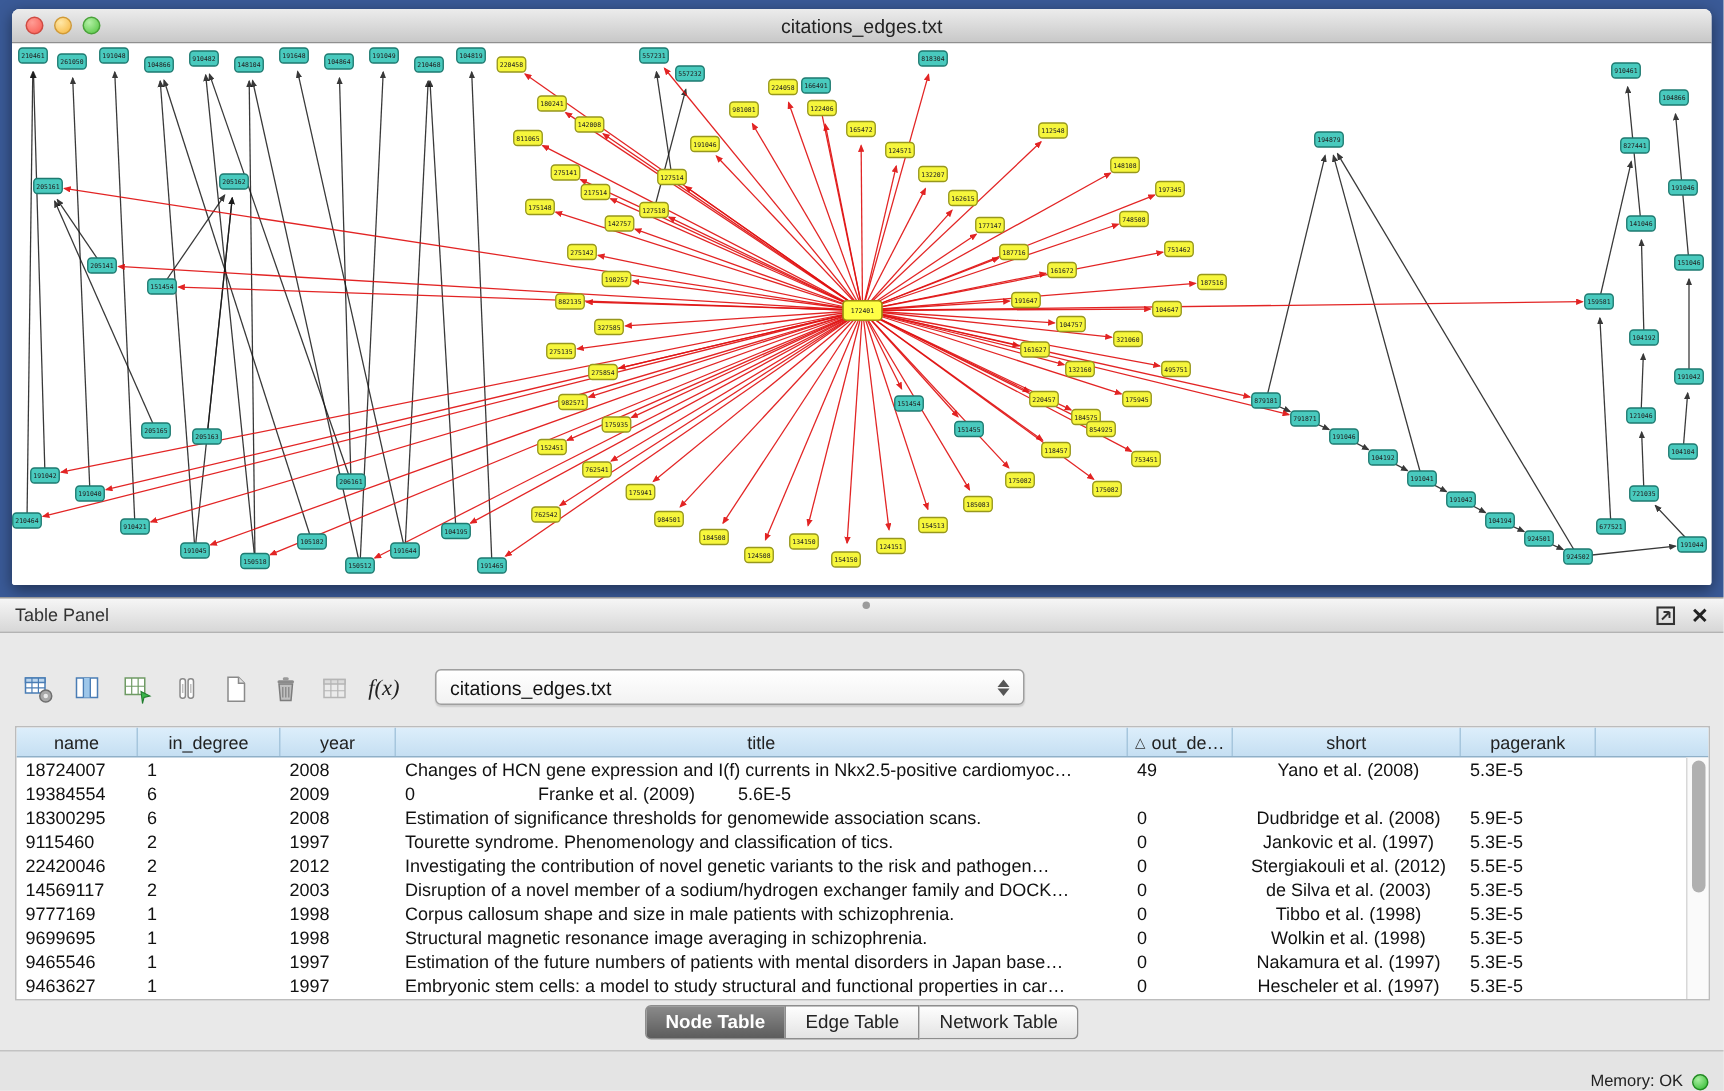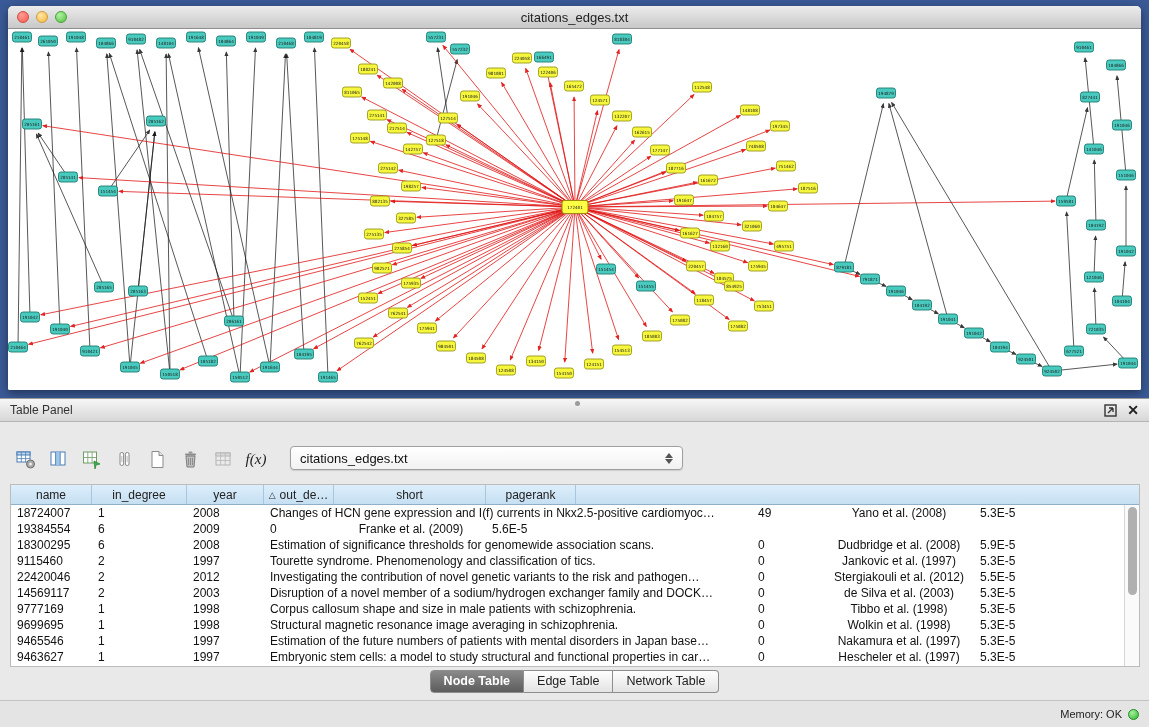--- a/index.html
+++ b/index.html
@@ -64,21 +64,21 @@
   
   .tabs-row{position:absolute;left:0;right:0;bottom:7px;display:flex;justify-content:center;}
   .seg{display:flex;}
   .seg-btn{height:21px;line-height:21px;padding:0 13px;font-size:12.5px;color:#222;
     background:linear-gradient(#fefefe,#e3e3e3);border:1px solid #8d8d8d;border-left-width:0;}
   .seg-btn:first-child{border-left-width:1px;border-radius:4px 0 0 4px;font-weight:bold;}
   .seg-btn:last-child{border-radius:0 4px 4px 0;}
   .seg-btn.active{background:linear-gradient(#8a8a8a,#5c5c5c);color:#fff;}
   
   .status-bar{position:absolute;left:0;bottom:0;width:100%;height:27px;background:#e4e4e4;
-    border-top:1px solid #c2c2c2;box-sizing:border-box;display:flex;align-items:center;justify-content:flex-end;
+    border-top:1px solid #c2c2c2;box-sizing:border-box;display:flex;align-items:flex-end;justify-content:flex-end;
     padding-right:10px;gap:6px;}
   .mem-label{font-size:11px;color:#222;}
   .mem-dot{width:11px;height:11px;border-radius:50%;border:1px solid #1f8a1f;
     background:radial-gradient(circle at 35% 30%,#a8f0a0,#2db82d);box-sizing:border-box;}
 </style>
 </head>
 <body>
 
 <div class="desktop">
   <div class="net-window">
@@ -804,20 +804,23 @@
     <div class="thead">
         <div class="thcell c0">
           <span>name</span>
         </div>
         <div class="thcell c1">
           <span>in_degree</span>
         </div>
         <div class="thcell c2">
           <span>year</span>
         </div>
+        <div class="thcell c3">
+          <span>title</span>
+        </div>
         <div class="thcell c4">
           <span class="sort-tri">△</span>
           <span>out_de…</span>
         </div>
         <div class="thcell c5">
           <span>short</span>
         </div>
         <div class="thcell c6">
           <span>pagerank</span>
         </div>

